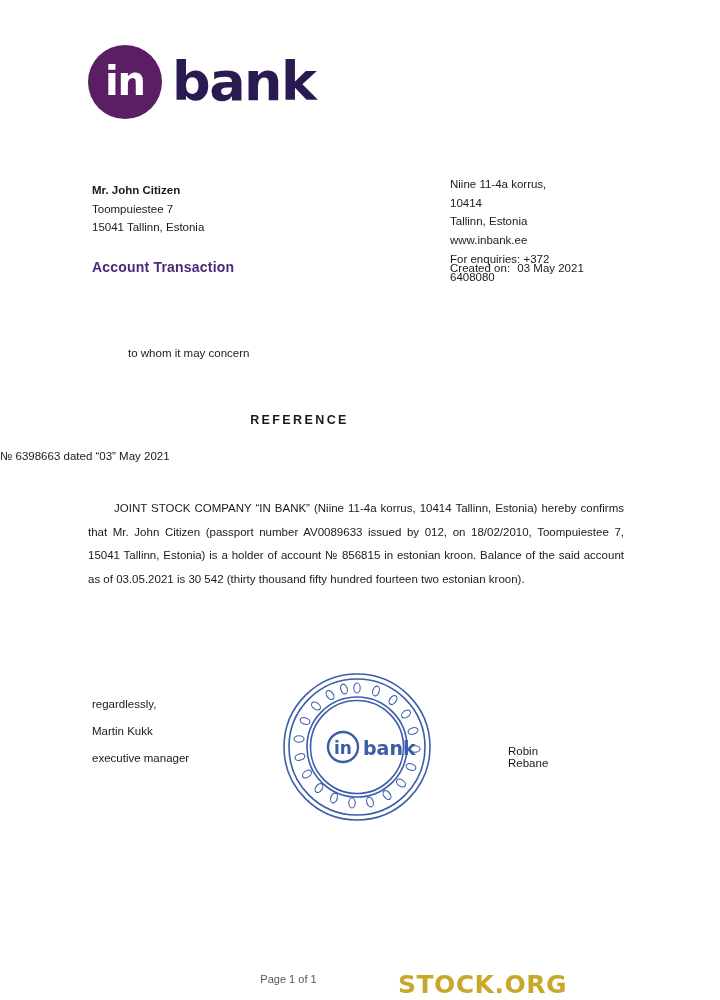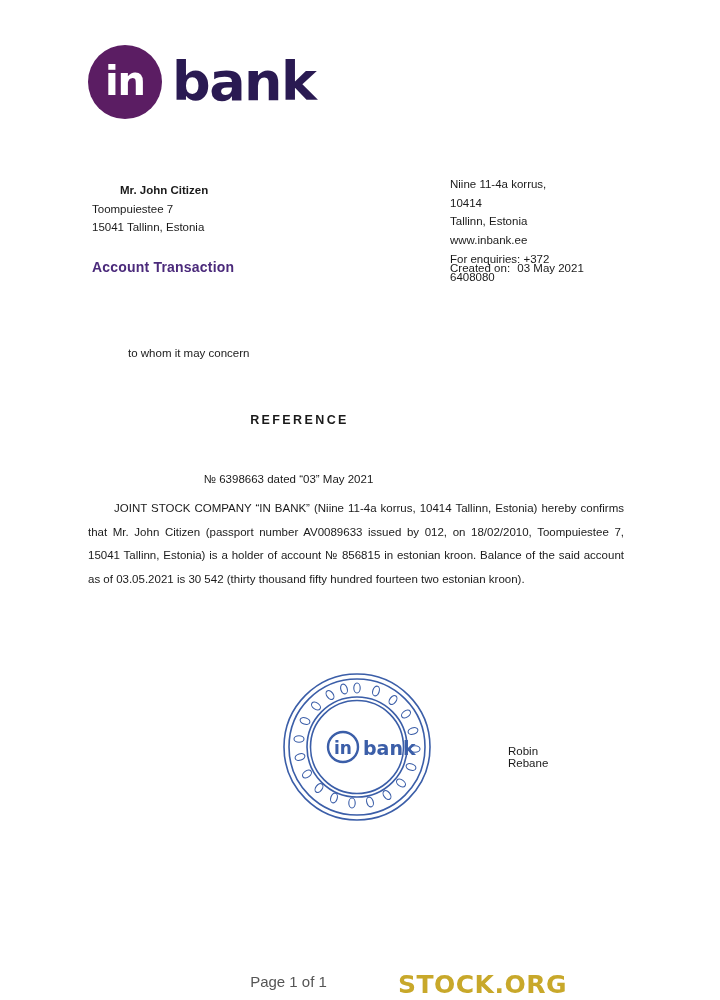--- a/index.html
+++ b/index.html
@@ -65,21 +65,20 @@
   .addressee {
     position: absolute;
     left: 92px;
     top: 168px;
     font-size: 11.5px;
     line-height: 1.62;
     color: #1a1a1a;
   }
   .addressee .name {
     font-weight: 700;
-    margin-left: 28px;
   }
   .bank-info {
     position: absolute;
     left: 450px;
     top: 162px;
     font-size: 11.5px;
     line-height: 1.62;
     color: #1a1a1a;
   }
 
@@ -121,24 +120,23 @@
     font-size: 12.5px;
     font-weight: 700;
     letter-spacing: 2.4px;
     color: #1a1a1a;
     padding-left: 22px;
   }
   .reference-sub {
     position: absolute;
     left: 0; right: 0;
     top: 437px;
-    text-align: center;
-    font-size: 11.5px;
-    color: #1a1a1a;
-    margin-top: 23px;
+    text-align: left;
+    font-size: 11.5px;
+    color: #1a1a1a;
   }
 
   .body-text {
     position: absolute;
     left: 88px;
     top: 484px;
     width: 536px;
     font-size: 11.5px;
     line-height: 2.05;
     text-align: justify;
@@ -174,21 +172,21 @@
     width: 152px;
     height: 152px;
   }
   .stamp svg { display: block; }
 
   .footer {
     position: absolute;
     left: 0; right: 0;
     top: 960px;
     text-align: center;
-    font-size: 15px;
+    font-size: 11px;
     color: #555555;
   }
 
   .watermark {
     position: absolute;
     right: 10px;
     bottom: 14px;
     font-size: 25px;
     font-weight: 700;
     color: #c8a82a;
@@ -227,20 +225,25 @@
     <span class="created-value">03 May 2021</span>
   </div>
 
   <div class="to-whom">to whom it may concern</div>
 
   <div class="reference-head">REFERENCE</div>
   <div class="reference-sub">№ 6398663 dated “03” May 2021</div>
 
   <div class="body-text"><span class="indent"></span><span>JOINT STOCK COMPANY “IN BANK” (Niine 11-4a korrus, 10414 Tallinn, Estonia) hereby confirms that Mr. John Citizen (passport number AV0089633 issued by 012, on 18/02/2010, Toompuiestee 7, 15041 Tallinn, Estonia) is a holder of account № 856815 in estonian kroon. Balance of the said account as of 03.05.2021 is 30 542 (thirty thousand fifty hundred fourteen two estonian kroon).</span></div>
 
+  <div class="sig-left">
+    <div>regardlessly,</div>
+    <div>Martin Kukk</div>
+    <div>executive manager</div>
+  </div>
 
   <div class="sig-right">Robin Rebane</div>
 
   <div class="stamp">
     <svg width="152" height="152" viewBox="0 0 152 152" xmlns="http://www.w3.org/2000/svg">
       <g fill="none" stroke="#3b5ea8" stroke-width="1.6">
         <circle cx="76" cy="76" r="73"></circle>
         <circle cx="76" cy="76" r="68"></circle>
         <circle cx="76" cy="76" r="50"></circle>
         <circle cx="76" cy="76" r="46.5"></circle>

